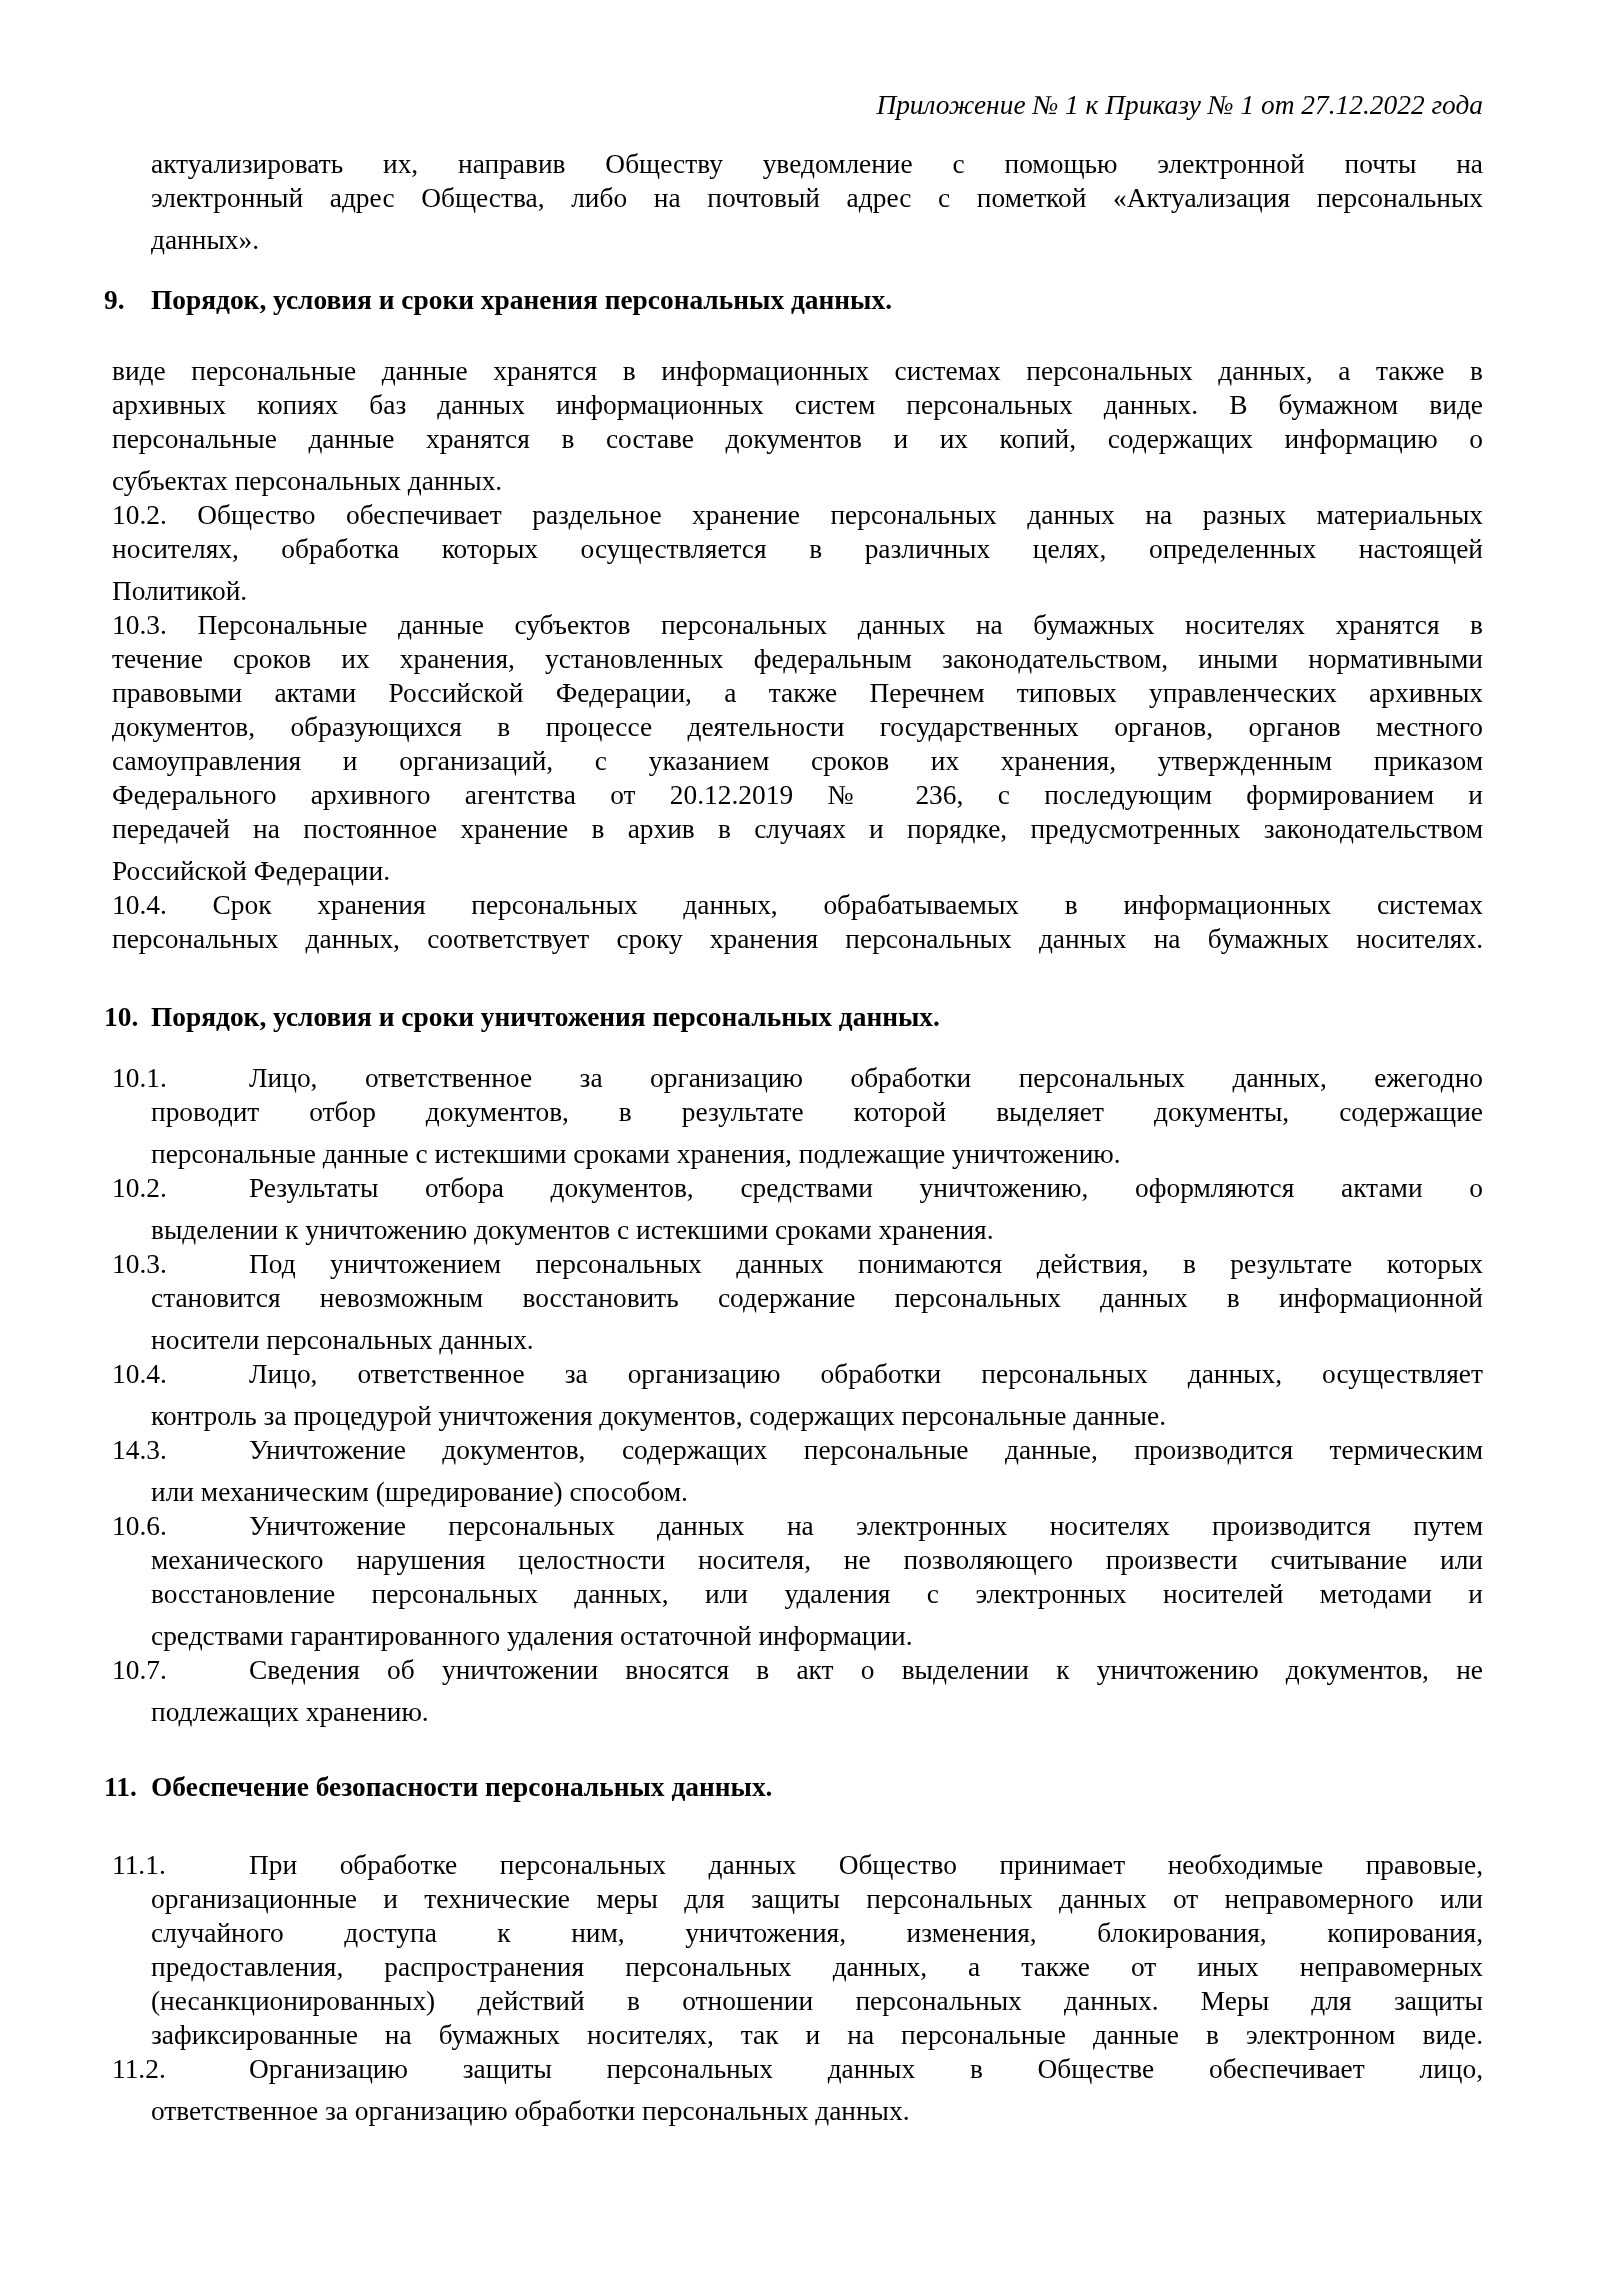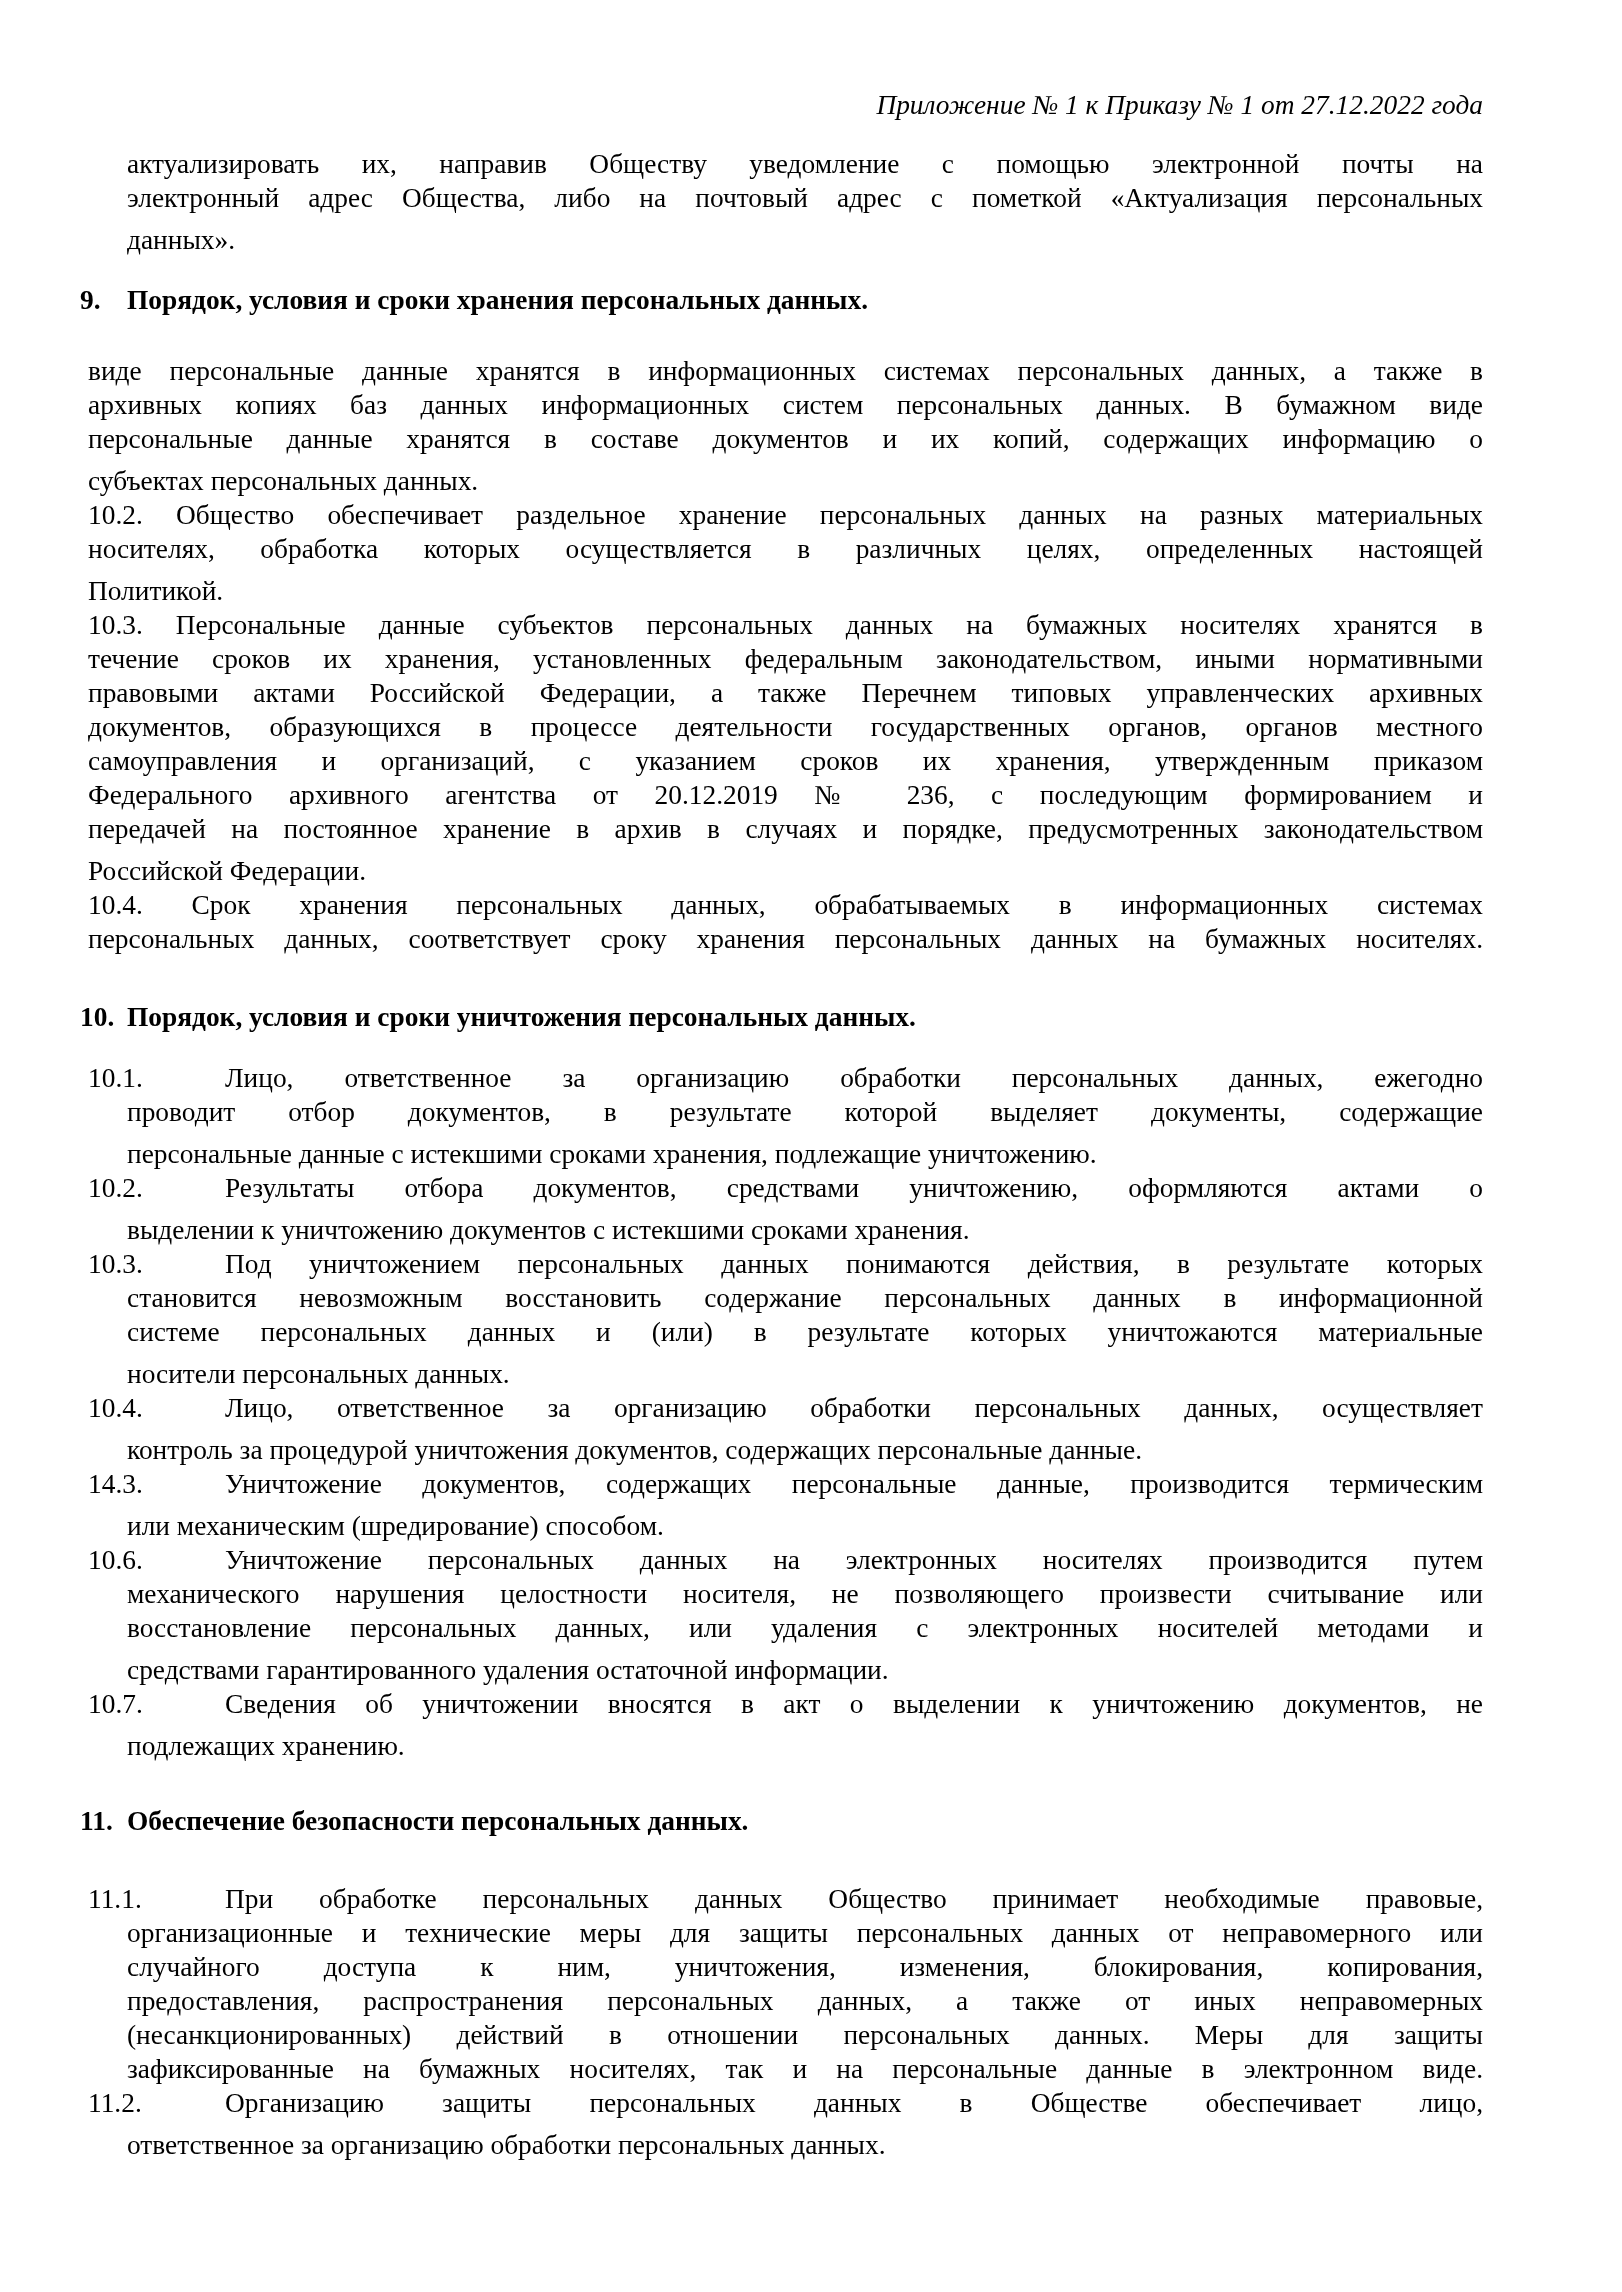--- a/index.html
+++ b/index.html
@@ -2,21 +2,21 @@
 <html lang="ru"><head>
 <meta charset="utf-8">
 <style>
   html, body { margin: 0; padding: 0; background: #ffffff; }
   .page {
     position: relative;
     box-sizing: border-box;
     width: 1622px;
     height: 2293px;
     background: #ffffff;
-    padding: 88px 139px 0 88px;
+    padding: 88px 139px 0 112px;
     font-family: "Liberation Serif", "DejaVu Serif", serif;
     font-size: 27.4px;
     line-height: 34px;
     color: #000000;
     overflow: hidden;
   }
   .doc-header {
     text-align: right;
     font-style: italic;
   }
@@ -103,21 +103,20 @@
   <div class="item">
     <span class="inum">10.2.</span>
     <div class="jline l1">Результаты отбора документов, средствами уничтожению, оформляются актами о</div>
     <div class="jline last">выделении к уничтожению документов с истекшими сроками хранения.</div>
   </div>
 
   <div class="item">
     <span class="inum">10.3.</span>
     <div class="jline l1">Под уничтожением персональных данных понимаются действия, в результате которых</div>
     <div class="jline">становится невозможным восстановить содержание персональных данных в информационной</div>
-    <div class="jline">системе персональных данных и (или) в результате которых уничтожаются материальные</div>
     <div class="jline last">носители персональных данных.</div>
   </div>
 
   <div class="item">
     <span class="inum">10.4.</span>
     <div class="jline l1">Лицо, ответственное за организацию обработки персональных данных, осуществляет</div>
     <div class="jline last">контроль за процедурой уничтожения документов, содержащих персональные данные.</div>
   </div>
 
   <div class="item">

